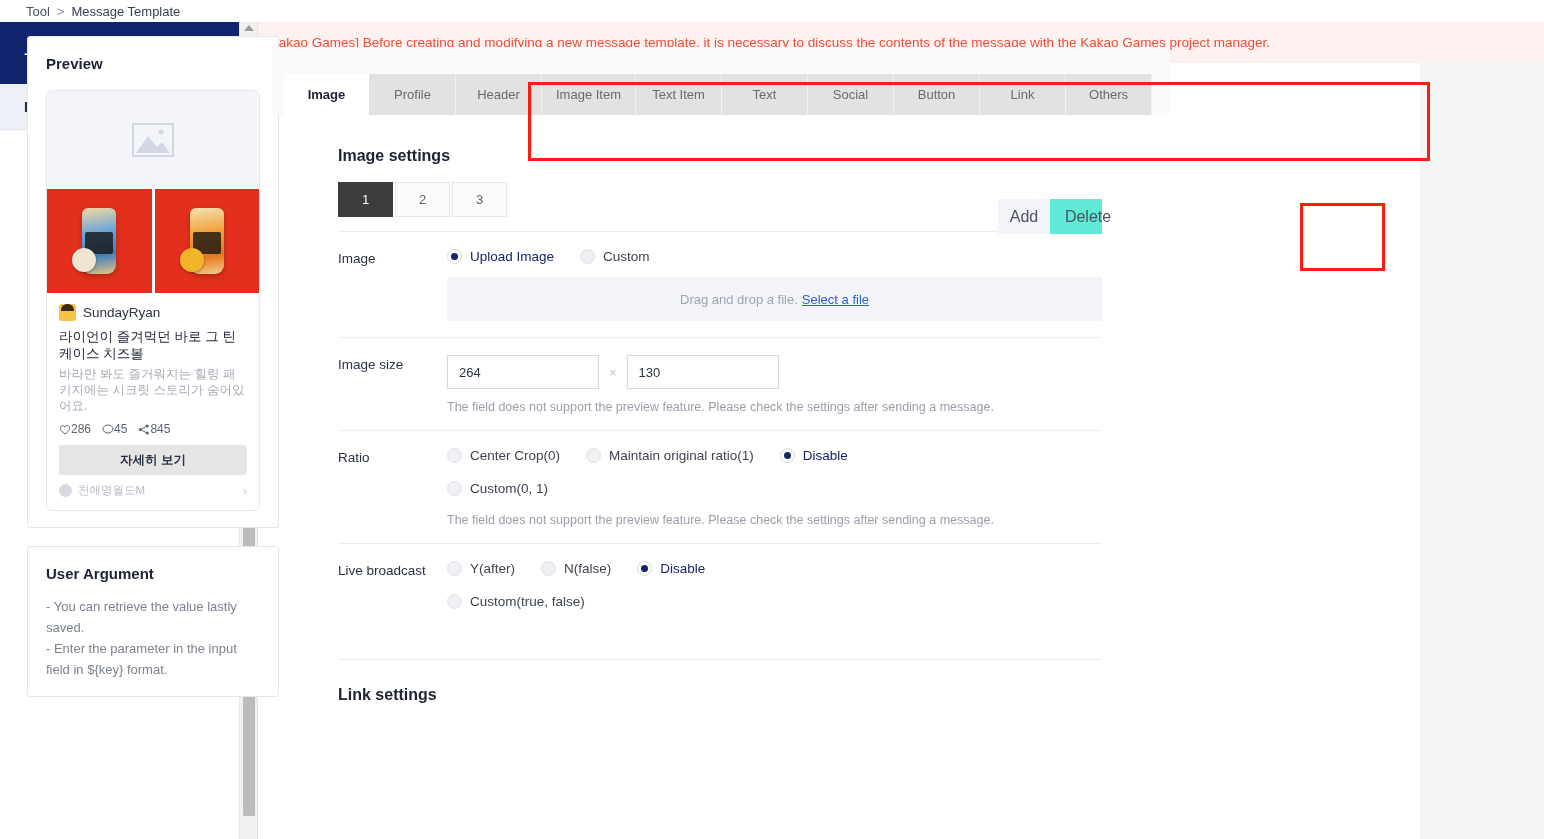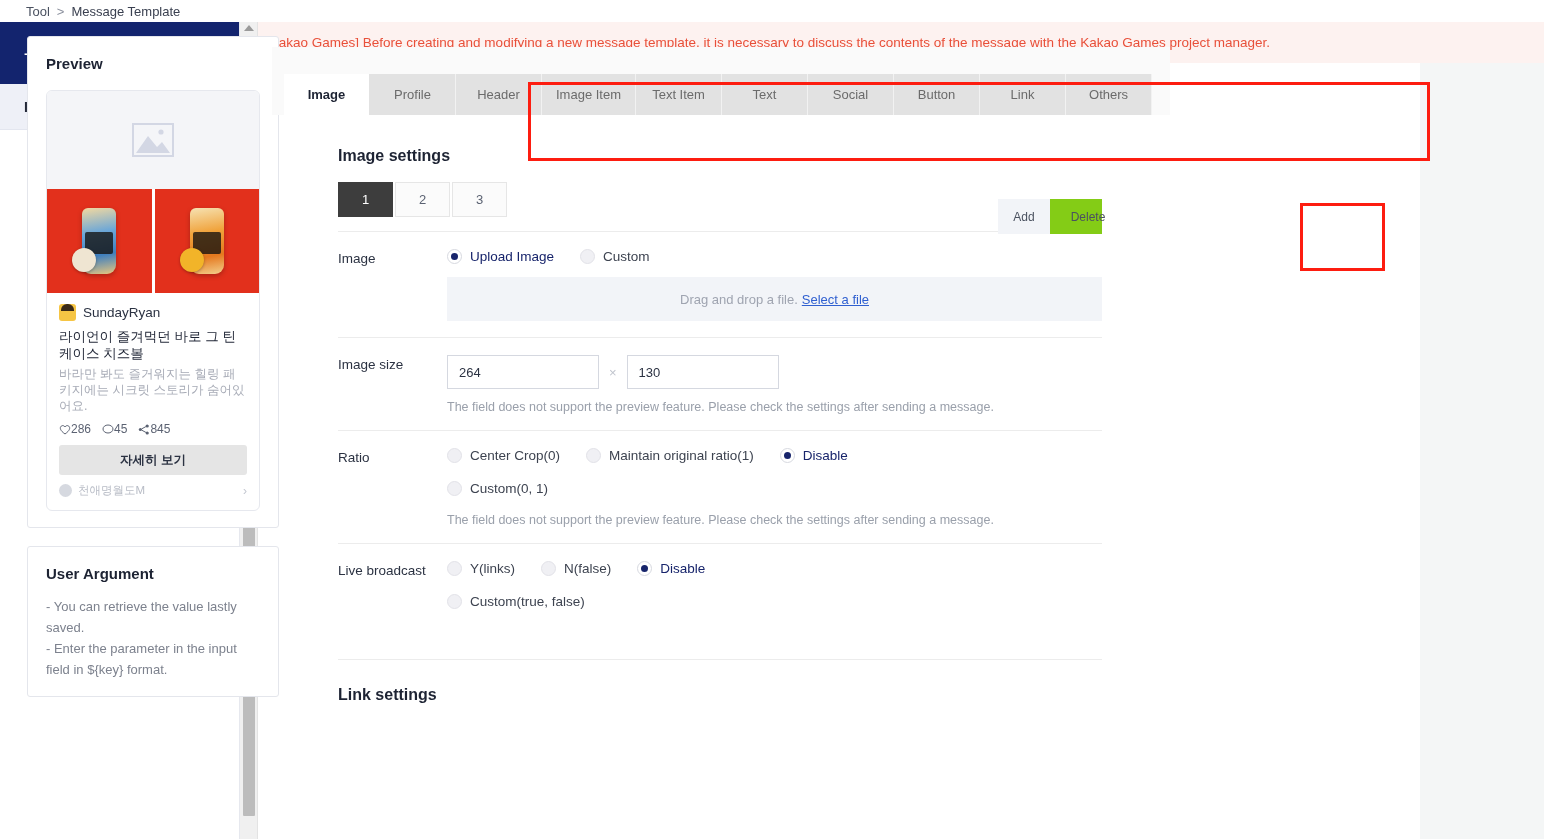--- a/index.html
+++ b/index.html
@@ -178,24 +178,24 @@
   .img-tabs { margin-top: 17px; display: flex; }
   .img-tab {
     width: 55px; height: 35px; display: flex; align-items: center;
     justify-content: center; font-size: 13px; color: #5b6272;
     background: #fbfbfb; border: 1px solid #e6e6e6; margin-right: 2px;
   }
   .img-tab.active { background: #3d3d3d; color: #ffffff; border-color: #3d3d3d; }
   .ad-btns { position: absolute; right: 0; top: 17px; display: flex; }
   .ad-btn {
     width: 52px; height: 35px; display: flex; align-items: center;
-    justify-content: center; font-size: 12px; color: #4b5260;
+    justify-content: center; font-size: 16px; color: #4b5260;
   }
   .ad-btn.add { background: #f2f4f8; }
-  .ad-btn.del { background: #84cc16; padding-left: 24px; }
+  .ad-btn.del { background: #5eead4; padding-left: 24px; }
   .del-hl {
     position: absolute; left: 1300px; top: 203px; width: 85px; height: 68px;
     border: 3px solid #fd1d10; pointer-events: none;
   }
 
   .row {
     display: flex; padding: 17px 0 16px 0; border-top: 1px solid #ececec;
   }
   .row.first { margin-top: 14px; }
   .row-label {
@@ -445,21 +445,21 @@
         <div class="hint" style="margin-top:17px;">The field does not support the preview feature. Please check the settings after sending a message.</div>
       </div>
     </div>
 
     <div class="row">
       <div class="row-label">Live broadcast</div>
       <div class="row-field">
         <div class="radios">
           <label class="radio">
             <span class="dot"></span>
-            <span class="rl">Y(links)</span>
+            <span class="rl">Y(after)</span>
           </label>
           <label class="radio">
             <span class="dot"></span>
             <span class="rl">N(false)</span>
           </label>
           <label class="radio on">
             <span class="dot"></span>
             <span class="rl">Disable</span>
           </label>
         </div>

